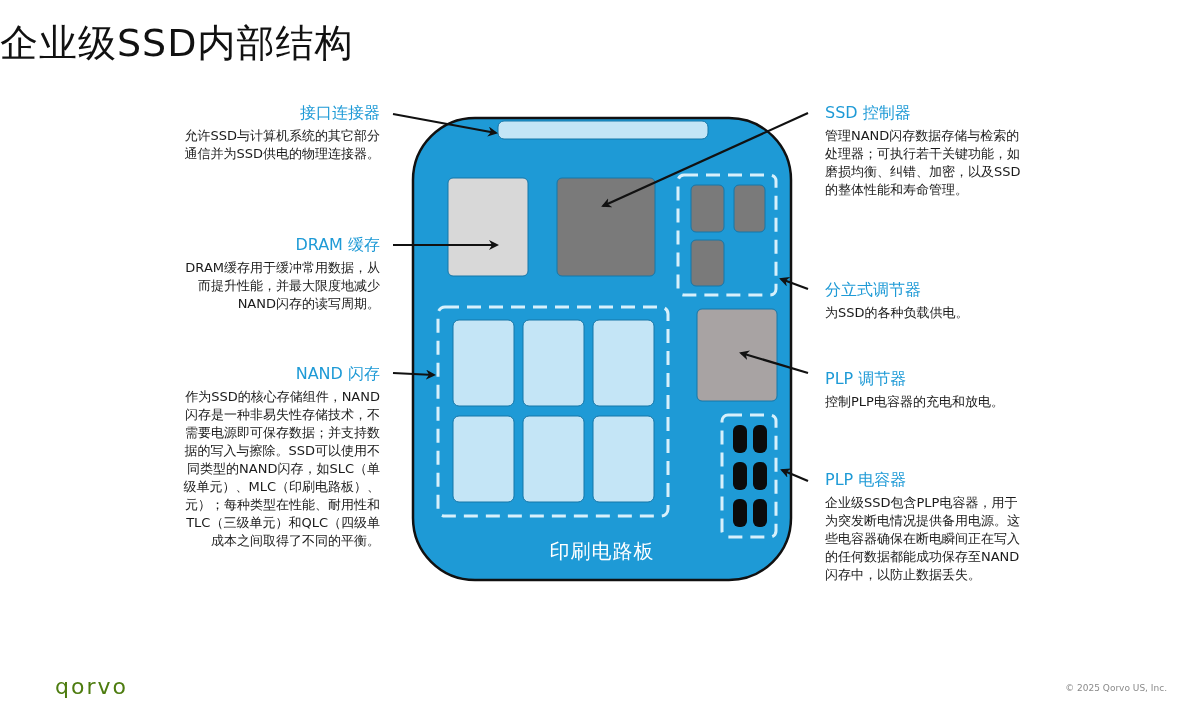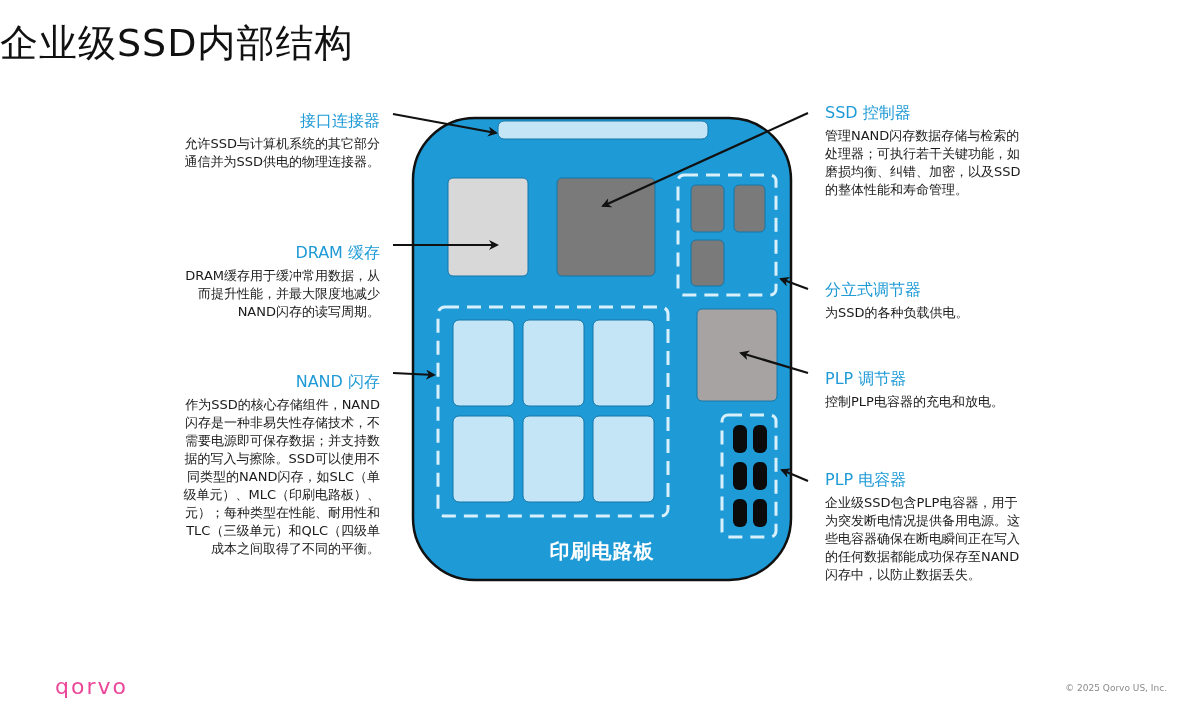--- a/index.html
+++ b/index.html
@@ -2,25 +2,25 @@
 <html><head>
 <meta charset="utf-8">
 <style>
   html, body { margin:0; padding:0; }
   body { width:1177px; height:711px; background:#ffffff; position:relative; overflow:hidden;
          font-family: "DejaVu Sans", "Liberation Sans", sans-serif; color:#1a1a1a; }
   .title { position:absolute; left:0; width:1177px; top:18px; text-align:left; font-size:38px; color:#111; letter-spacing:1px; }
   .label { position:absolute; }
   .label .head { color:#1e9ad6; font-size:16px; line-height:20px; margin-bottom:4px; }
   .label .body { font-size:13px; line-height:18px; color:#1a1a1a; }
-  .left { text-align:right;margin-top:8px; }
+  .left { text-align:right; }
   .right { text-align:left; }
   svg.diagram { position:absolute; left:0; top:0; }
-  .board-label { position:absolute; left:540px; top:538px; width:124px; text-align:center; color:#ffffff; font-size:20px; font-weight:bold; letter-spacing:1px; }
-  .logo { position:absolute; left:55px; top:674px; font-size:22px; letter-spacing:2px; color:#ec4899; font-family:"DejaVu Sans", sans-serif; }
+  .board-label { position:absolute; left:540px; top:538px; width:124px; text-align:center; color:#ffffff; font-size:20px; font-weight:normal; letter-spacing:1px; }
+  .logo { position:absolute; left:55px; top:674px; font-size:22px; letter-spacing:2px; color:#4d7c0f; font-family:"DejaVu Sans", sans-serif; }
   .copyright { position:absolute; right:10px; top:683px; font-size:9px; color:#8a8a8a; }
 </style>
 </head>
 <body>
 
 <div class="title">企业级SSD内部结构</div>
 
 <svg class="diagram" width="1177" height="711" viewBox="0 0 1177 711">
   <defs>
     <marker id="arrowhead" markerWidth="10" markerHeight="10" refX="8" refY="5" orient="auto" markerUnits="userSpaceOnUse">

